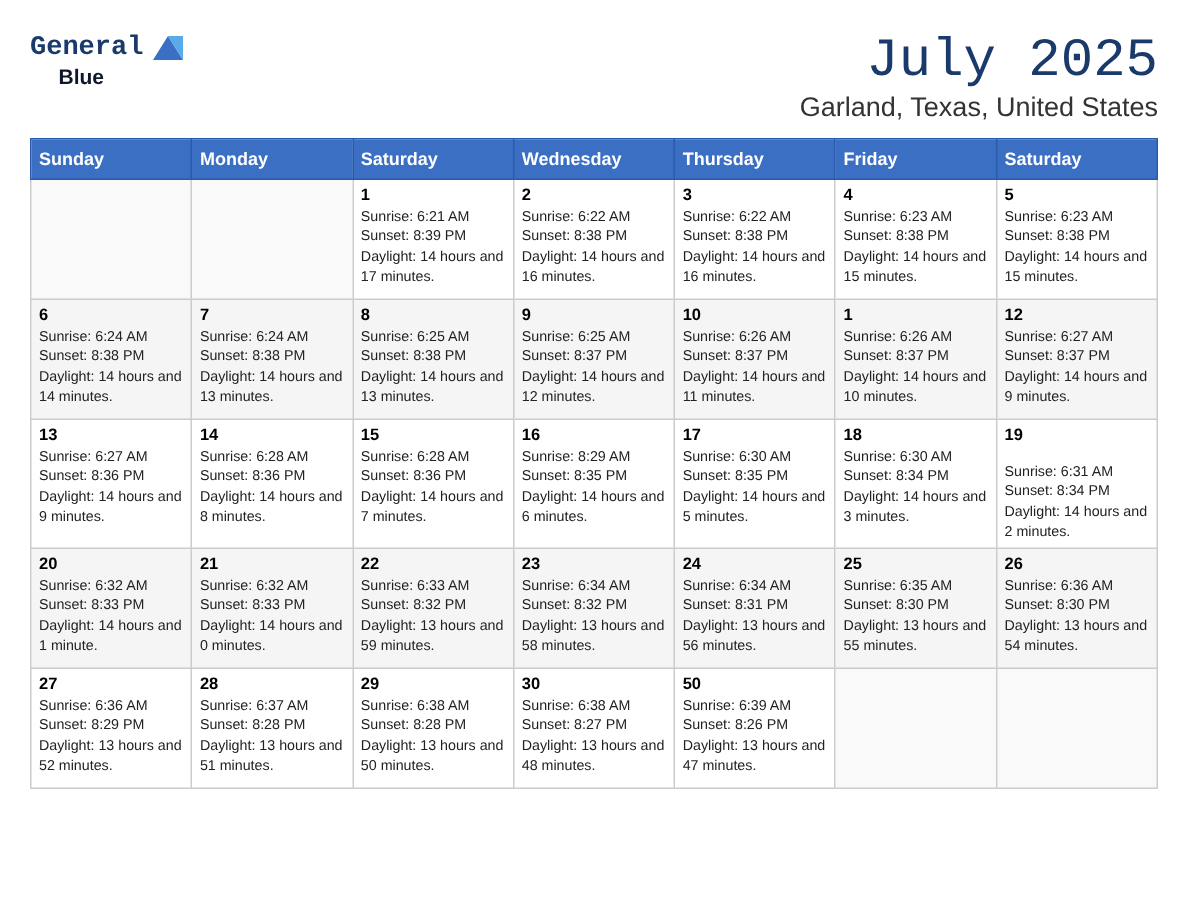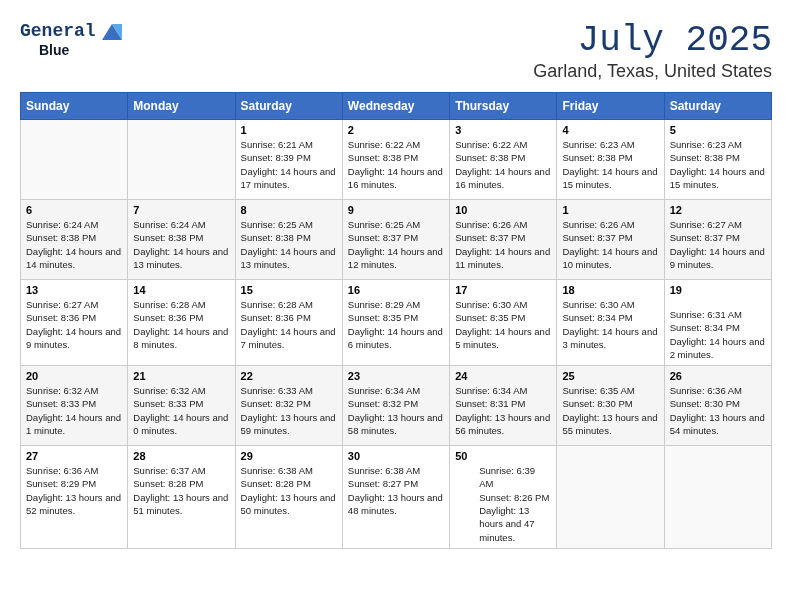--- a/index.html
+++ b/index.html
@@ -295,21 +295,21 @@
 Daylight: 13 hours and 50 minutes.</div>
         </td>
         <td>
           <div class="day-num">30</div>
           <div class="day-info" style="white-space: pre-line;">Sunrise: 6:38 AM
 Sunset: 8:27 PM
 Daylight: 13 hours and 48 minutes.</div>
         </td>
         <td>
           <div class="day-num">50</div>
-          <div class="day-info" style="white-space: pre-line; margin-left: 24px;">Sunrise: 6:39 AM
+          <div class="day-info" style="white-space: pre-line;">Sunrise: 6:39 AM
 Sunset: 8:26 PM
 Daylight: 13 hours and 47 minutes.</div>
         </td>
         <td class="empty-cell"></td>
         <td class="empty-cell"></td>
       </tr>
     </tbody>
 </table>
 
 </body></html>

